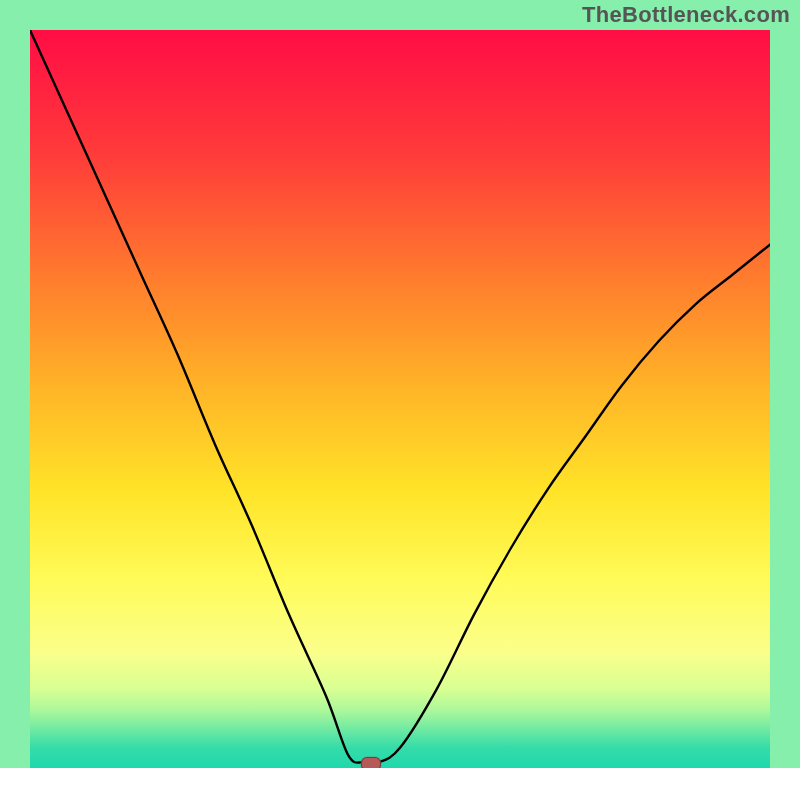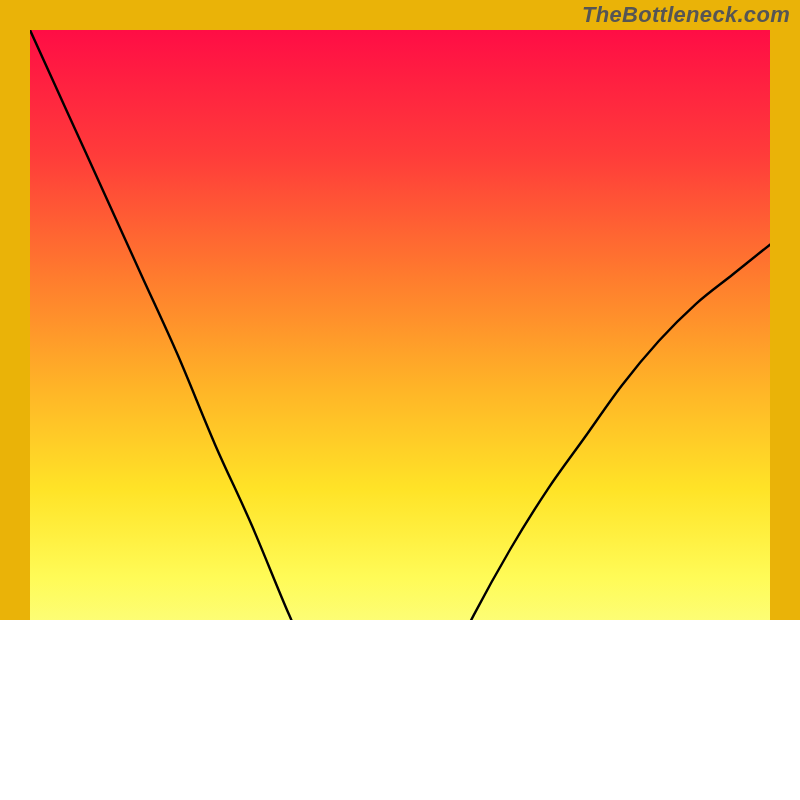--- a/index.html
+++ b/index.html
@@ -4,23 +4,22 @@
 <style>
   body {
     margin: 0;
     padding: 0;
     background: #fff;
     font-family: Arial, Helvetica, sans-serif;
   }
   .stage {
     position: relative;
     width: 800px;
-    height: 620px;
-    background: #eab308;
-    font-style: italic;
+    height: 768px;
+    background: #86efac;
   }
   .watermark {
     position: absolute;
     top: 2px;
     right: 10px;
     color: #555;
     font-size: 22px;
     font-weight: 600;
     letter-spacing: 0.3px;
     z-index: 10;

